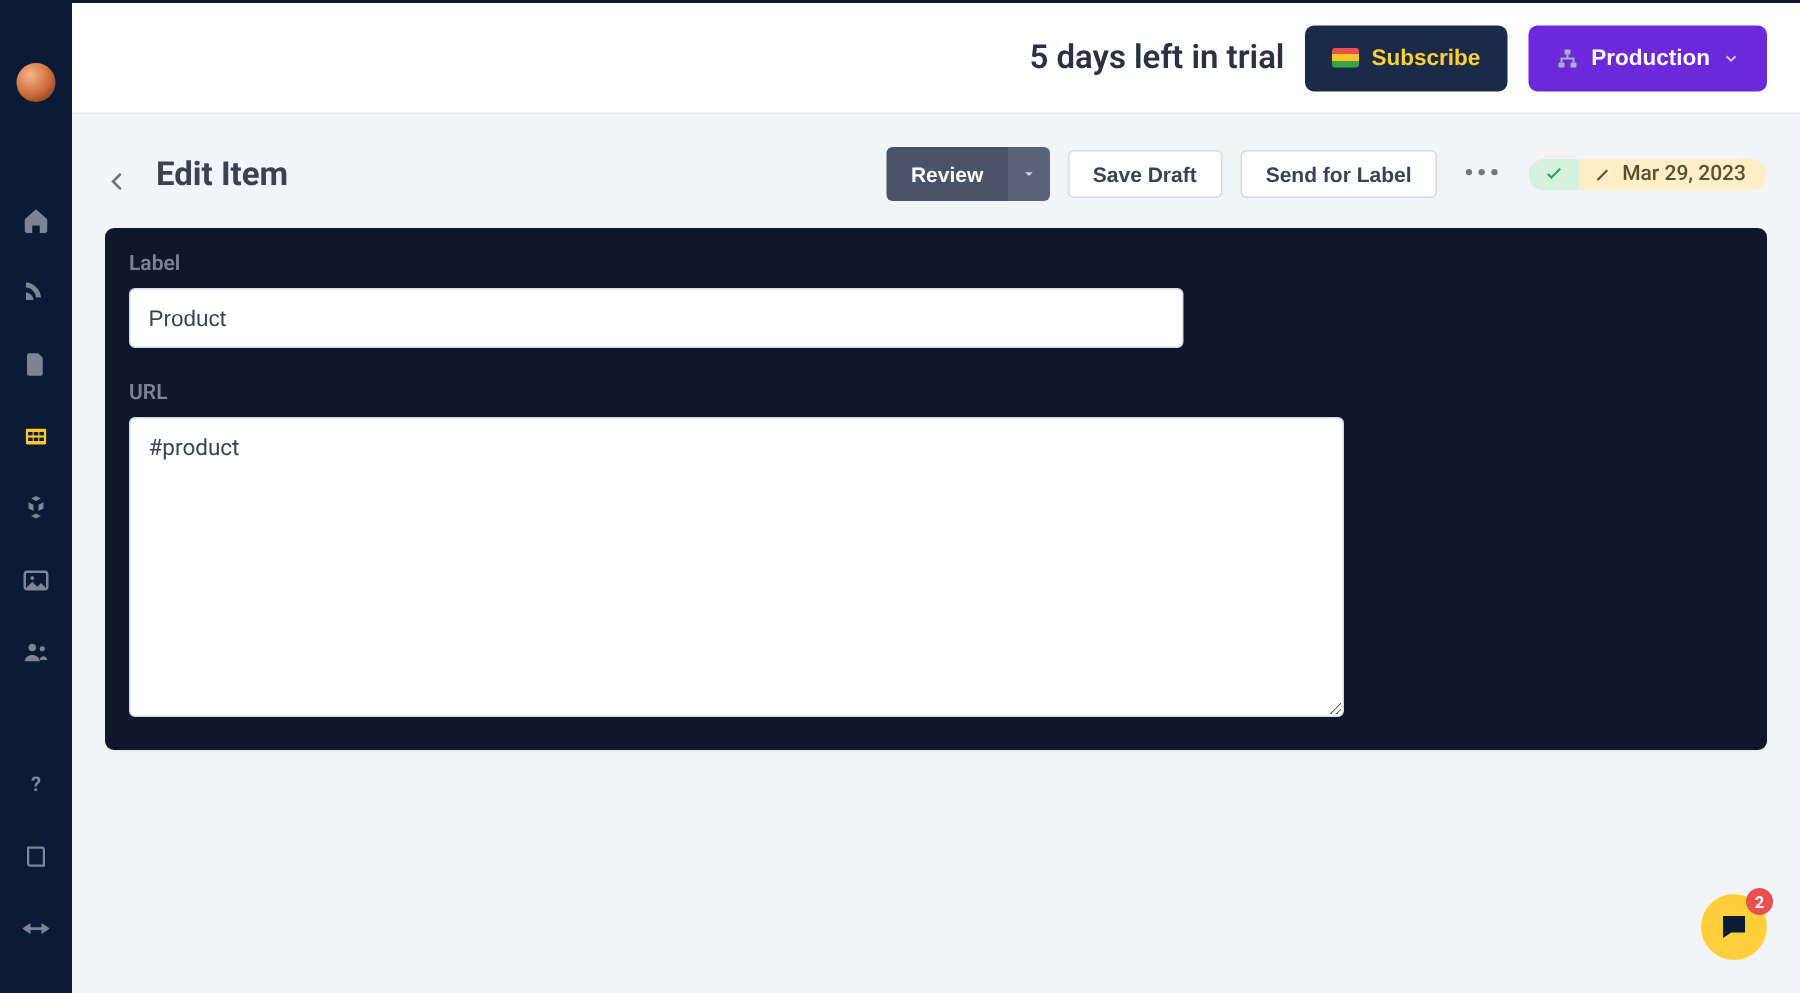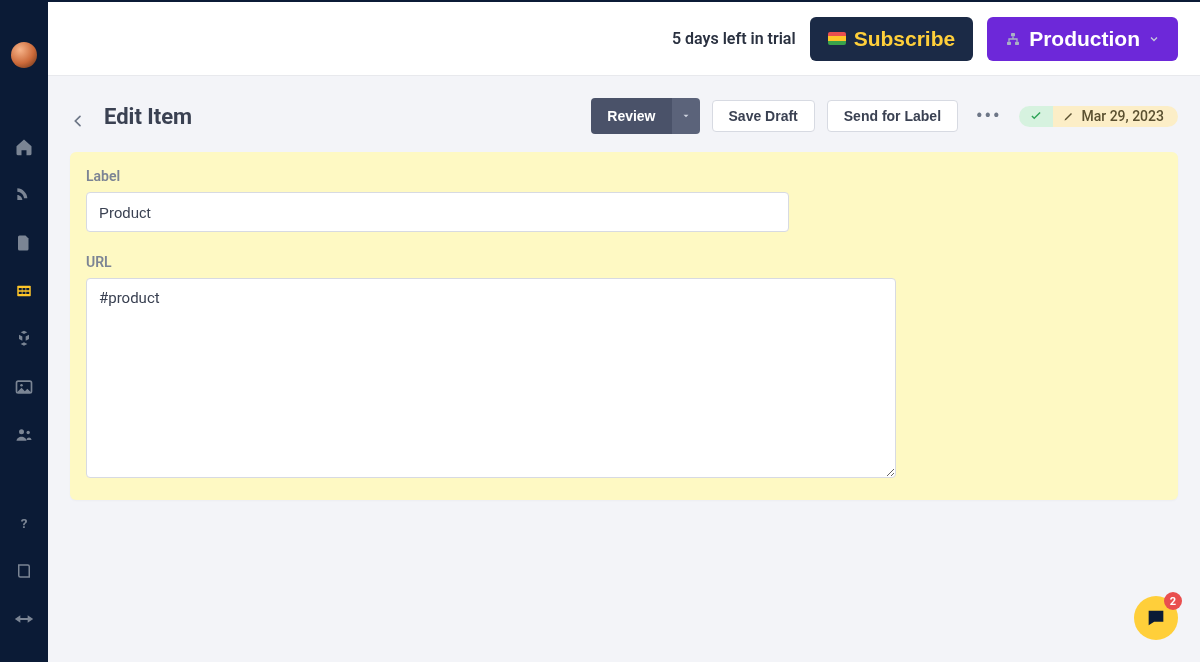--- a/index.html
+++ b/index.html
@@ -49,31 +49,31 @@
     background: #fff;
     border-bottom: 1px solid #e8e9ed;
     display: flex;
     justify-content: flex-end;
     align-items: center;
     padding: 0 22px;
     gap: 14px;
   }
   .trial-text {
     color: #2a3140;
-    font-size: 16px;
+    font-size: 22px;
     font-weight: 600;
   }
   .btn {
     display: inline-flex;
     align-items: center;
     gap: 8px;
     height: 44px;
     padding: 0 18px;
     border-radius: 6px;
-    font-size: 21px;
+    font-size: 15px;
     font-weight: 600;
     cursor: pointer;
     border: none;
   }
   .btn-navy { background: #1b2a46; color: #ffcf3a; }
   .btn-slate { background: #6d28d9; color: #fff; justify-content: flex-end; }
   .cc-icon {
     width: 18px; height: 13px; border-radius: 2px;
     background: linear-gradient(#e94f4f 0 33%, #ffc628 33% 66%, #3aa34a 66% 100%);
   }
@@ -127,21 +127,21 @@
     background:#d6f2df; width:34px; height:100%; display:flex;align-items:center;justify-content:center;
   }
   .status-left svg { width:14px;height:14px; stroke:#2fa357; fill:none; stroke-width:2.5; }
   .status-right {
     background:#fceec7; height:100%; display:flex;align-items:center;
     padding:0 14px 0 10px; color:#5a5030; font-size:14px; font-weight:500; gap:6px;
   }
   .status-right svg { width:12px;height:12px; fill:#5a5030; }
   
   .card {
-    background:#fef9c3; border-radius:6px; padding:16px 16px 18px 16px;
+    background:#0f172a; border-radius:6px; padding:16px 16px 18px 16px;
     width: 100%;
     box-shadow: 0 1px 2px rgba(0,0,0,0.03);
   }
   .field-label {
     color:#7c8494; font-size:14px; font-weight:600; margin-bottom:8px;
   }
   .field-input {
     width: 703px; max-width:100%;
     height:40px; border:1px solid #d7dae2; border-radius:4px;
     padding:0 12px; font-size:15px; color:#3a4152;

